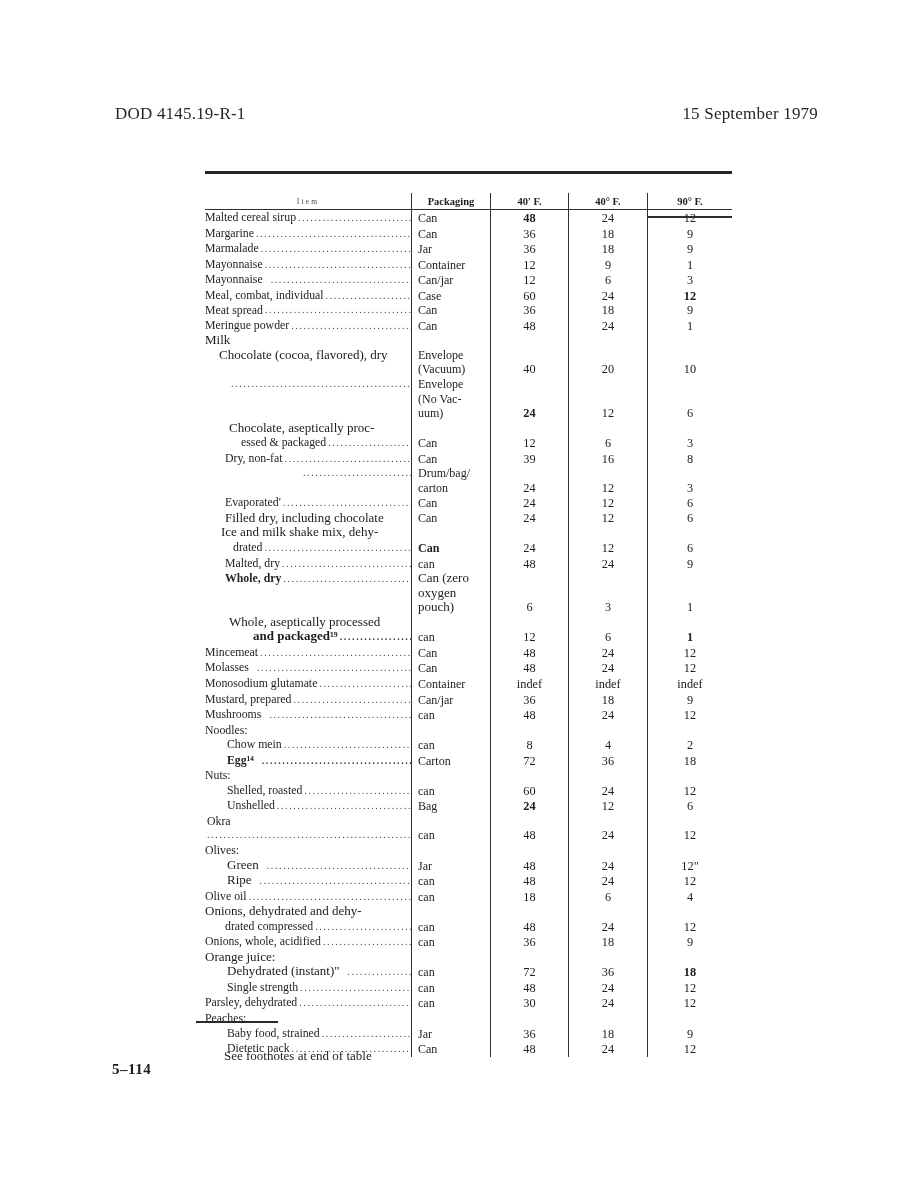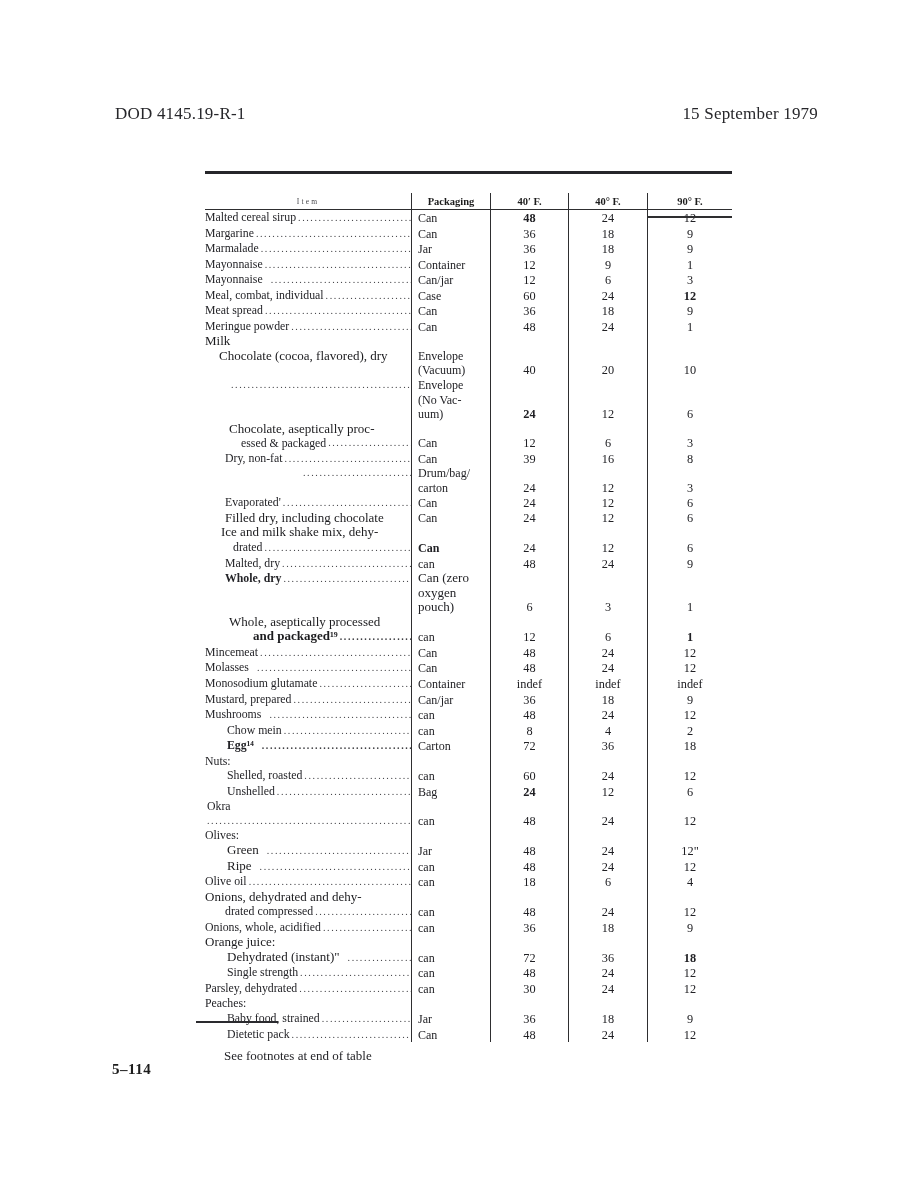--- a/index.html
+++ b/index.html
@@ -193,21 +193,21 @@
           </div>
           <div class="c-v c-v70">
             <div>24</div>
           </div>
           <div class="c-v c-v90">
             <div class="b">12</div>
           </div>
         </div>
         <div class="row">
           <div class="c-item">
-            <div class="item-line" style="padding-left: 0px;">
+            <div class="item-line" style="padding-left: 0px; align-items: flex-end;">
               <div style="white-space: pre;">Meat spread</div>
               <div class="leader">..........................................................................................</div>
             </div>
           </div>
           <div class="c-pkg">
             <div class="pkg-line">Can</div>
           </div>
           <div class="c-v c-v40">
             <div>36</div>
           </div>
@@ -289,21 +289,21 @@
           </div>
           <div class="c-v c-v90">
             <div>6</div>
           </div>
         </div>
         <div class="row">
           <div class="c-item">
             <div class="item-line lg" style="padding-left: 24px;">
               <div style="white-space: pre;">Chocolate, aseptically proc-</div>
             </div>
-            <div class="item-line" style="padding-left: 36px; align-items: flex-end;">
+            <div class="item-line" style="padding-left: 36px;">
               <div style="white-space: pre;">essed &amp; packaged</div>
               <div class="leader">..........................................................................................</div>
             </div>
           </div>
           <div class="c-pkg">
             <div class="pkg-line">Can</div>
           </div>
           <div class="c-v c-v40">
             <div>12</div>
           </div>
@@ -574,20 +574,31 @@
           </div>
           <div class="c-v c-v40">
             <div>48</div>
           </div>
           <div class="c-v c-v70">
             <div>24</div>
           </div>
           <div class="c-v c-v90">
             <div>12</div>
           </div>
+        </div>
+        <div class="row">
+          <div class="c-item">
+            <div class="item-line" style="padding-left: 0px;">
+              <div style="white-space: pre;">Noodles:</div>
+            </div>
+          </div>
+          <div class="c-pkg"></div>
+          <div class="c-v c-v40"></div>
+          <div class="c-v c-v70"></div>
+          <div class="c-v c-v90"></div>
         </div>
         <div class="row">
           <div class="c-item">
             <div class="item-line" style="padding-left: 22px;">
               <div style="white-space: pre;">Chow mein</div>
               <div class="leader">..........................................................................................</div>
             </div>
           </div>
           <div class="c-pkg">
             <div class="pkg-line">can</div>

